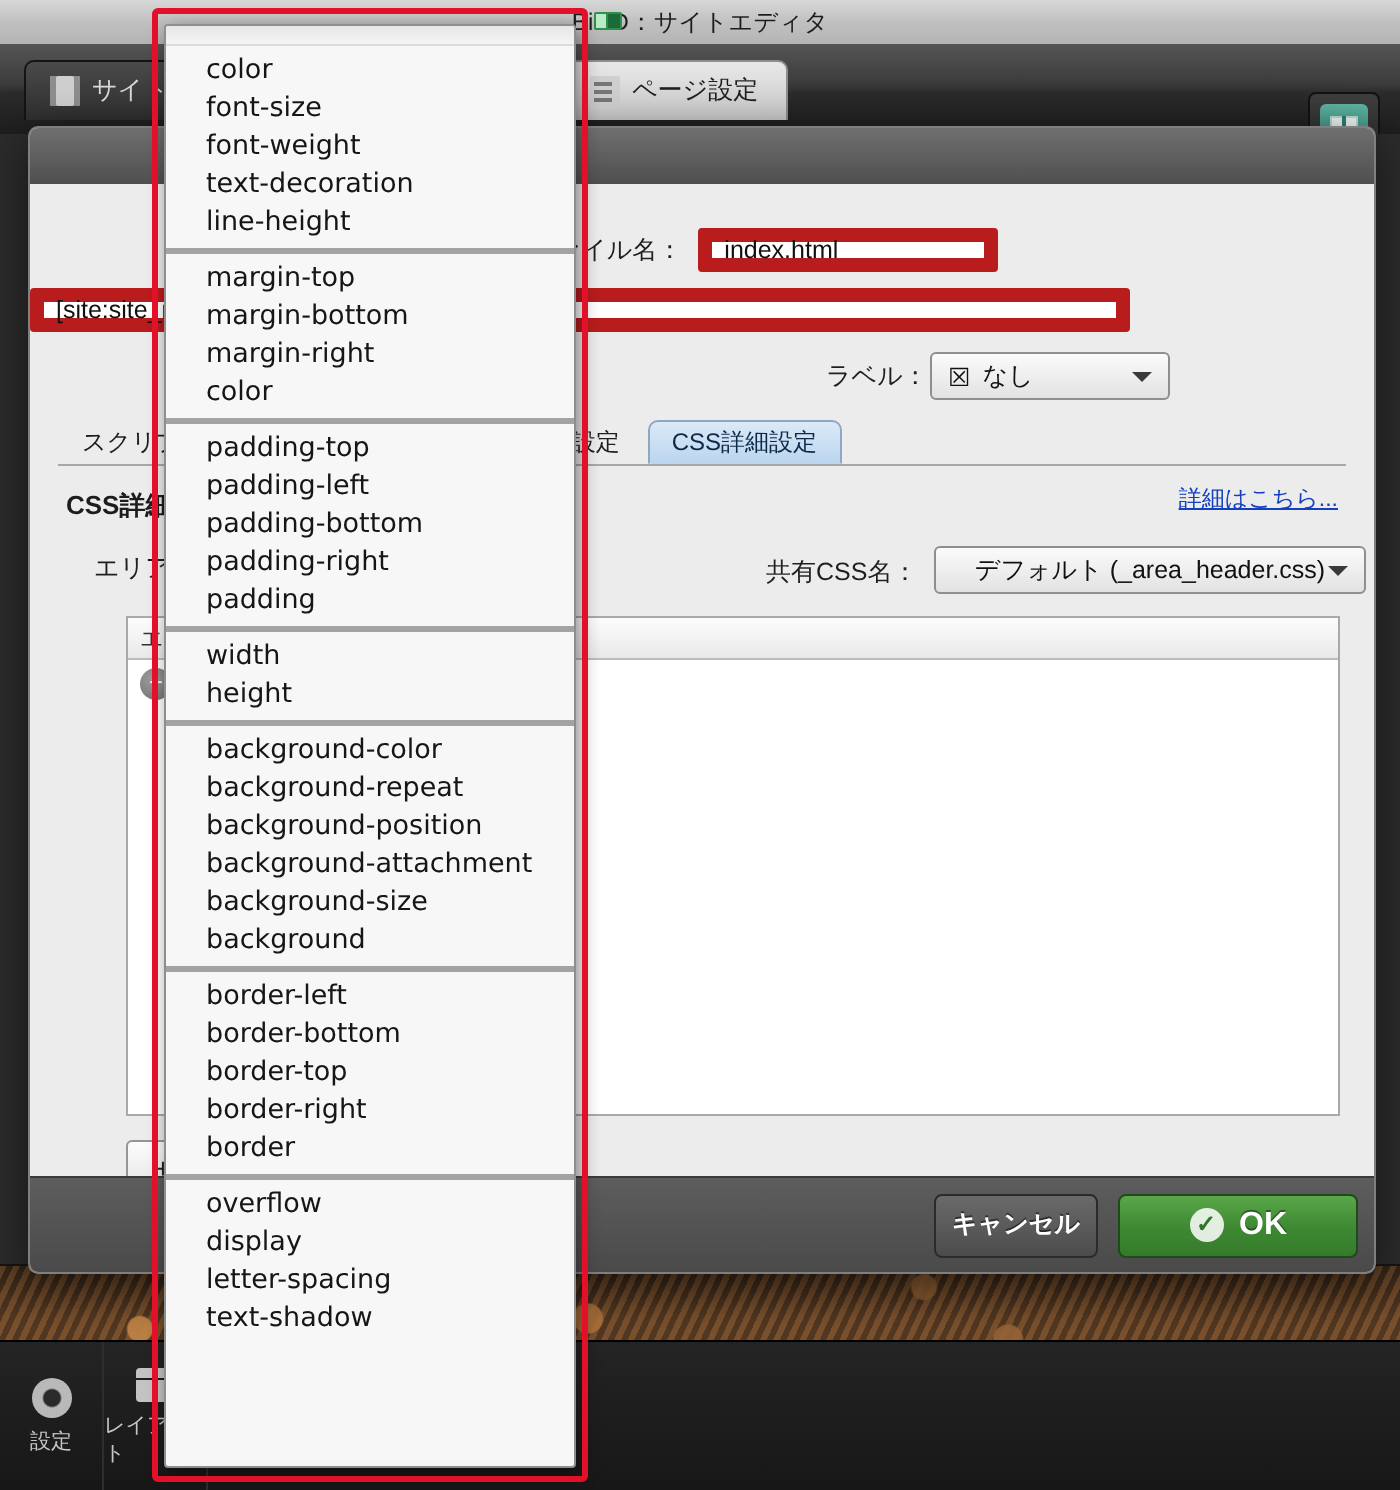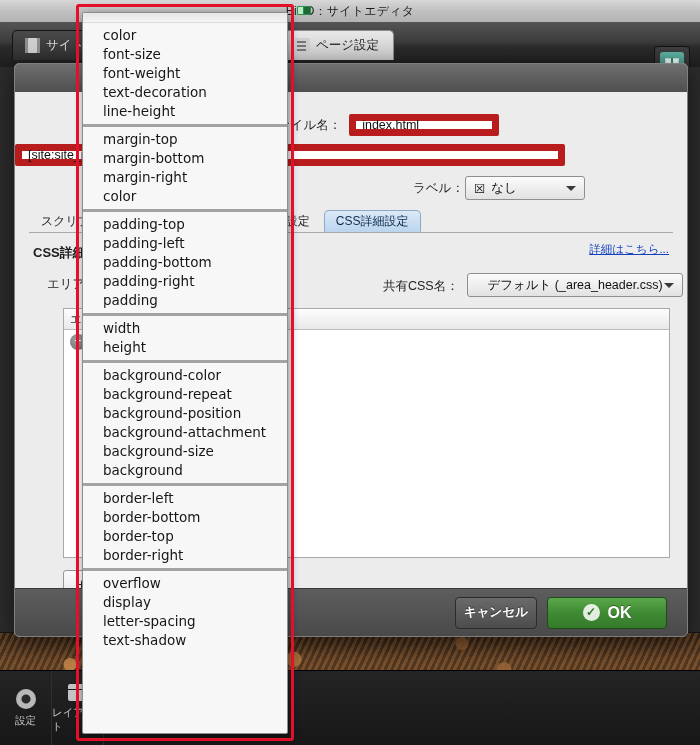--- a/index.html
+++ b/index.html
@@ -208,21 +208,21 @@
     display: flex; align-items: center; justify-content: center; gap: 3px;
     font-size: 14px; color: #222;
   }
   .add-btn .c2 { width:0;height:0;border-left:4px solid transparent;border-right:4px solid transparent;border-top:4px solid #444; margin-top:5px;}
 
   .dlg-foot {
     position: absolute; left: 0; bottom: 0; width: 100%; height: 48px;
     background: linear-gradient(to bottom, #5d5d5d, #4a4a4a);
     border-top: 1px solid #3a3a3a;
     display: flex; align-items: center; justify-content: flex-end; gap: 10px;
-    padding-right: 20px; box-sizing: border-box;
+    padding-right: 8px; box-sizing: border-box;
   }
   .btn-cancel {
     width: 80px; height: 30px; border-radius: 4px;
     background: linear-gradient(to bottom, #6a6a6a, #4c4c4c);
     border: 1px solid #2b2b2b; color: #fff; font-size: 12.5px; font-weight: bold;
     display: flex; align-items: center; justify-content: center;
     text-shadow: 0 -1px 0 rgba(0,0,0,.5);
   }
   .btn-ok {
     width: 118px; height: 30px; border-radius: 4px;
@@ -425,20 +425,21 @@
           <div class="dd-item">background-position</div>
           <div class="dd-item">background-attachment</div>
           <div class="dd-item">background-size</div>
           <div class="dd-item">background</div>
         </div>
         <div class="dd-group">
           <div class="dd-item">border-left</div>
           <div class="dd-item">border-bottom</div>
           <div class="dd-item">border-top</div>
           <div class="dd-item">border-right</div>
+          <div class="dd-item">border</div>
         </div>
         <div class="dd-group">
           <div class="dd-item">overflow</div>
           <div class="dd-item">display</div>
           <div class="dd-item">letter-spacing</div>
           <div class="dd-item">text-shadow</div>
         </div>
       </div>
   </div>
 

